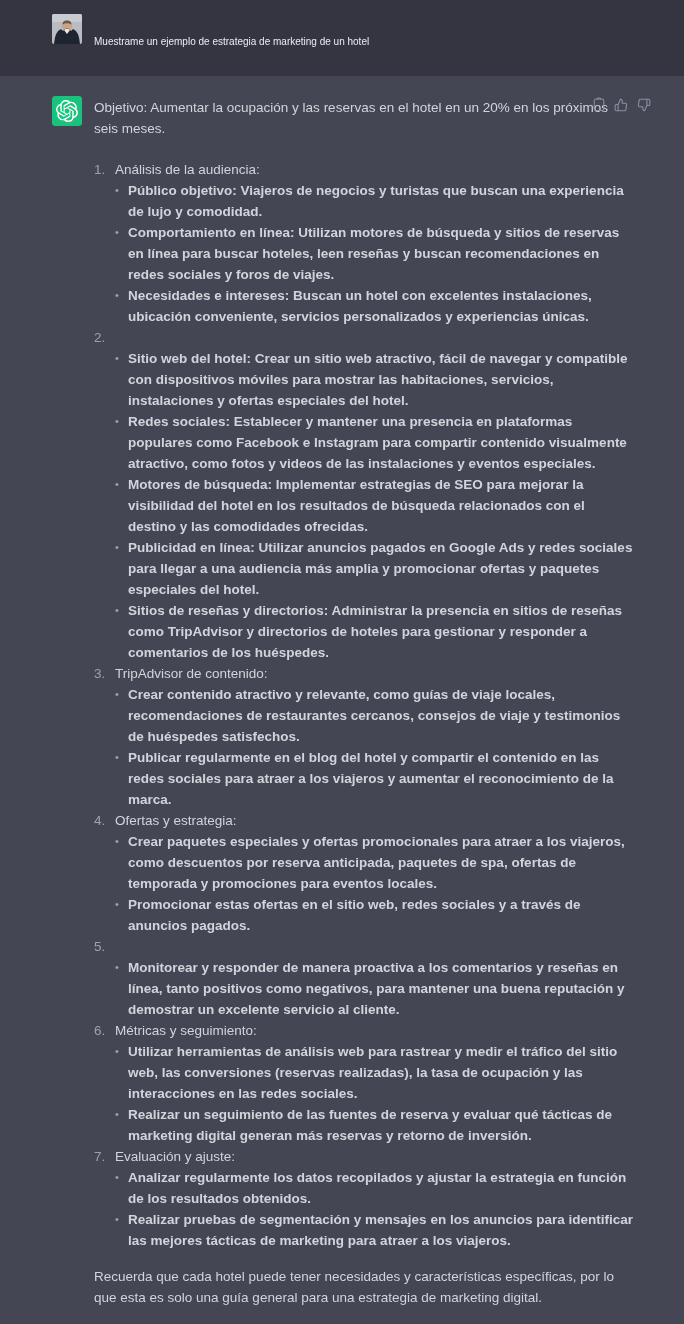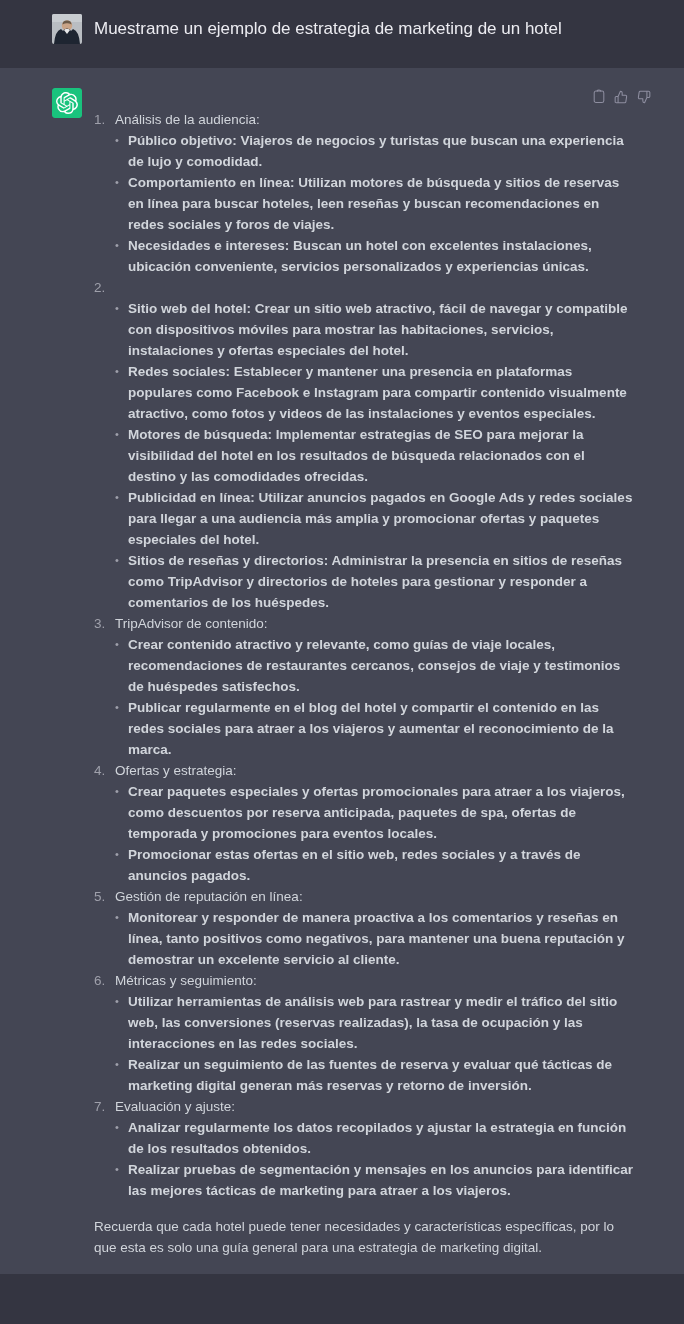--- a/index.html
+++ b/index.html
@@ -35,23 +35,23 @@
     border-radius: 2px;
     overflow: hidden;
   }
   .content-col {
     margin-left: 12px;
     width: 541px;
     flex: none;
   }
   .user-text {
     color: #ececf1;
-    font-size: 17px;
+    font-size: 10px;
     line-height: 21px;
-    margin-top: 4px;
+    margin-top: 17px;
   }
   .md {
     color: #d1d5db;
     font-size: 13.5px;
     line-height: 21px;
     margin-top: 1px;
   }
   .md p { margin: 0 0 15px 0; }
   .md p.intro { margin-bottom: 15px; }
   .md p.closing { margin: 0; }
@@ -131,20 +131,21 @@
 <div class="row row-assistant">
   <div class="avatar-box">
     <div class="logo-square">
       <svg width="22" height="22" viewBox="0 0 24 24">
         <path fill="#ffffff" d="M22.2819 9.8211a5.9847 5.9847 0 0 0-.5157-4.9108 6.0462 6.0462 0 0 0-6.5098-2.9A6.0651 6.0651 0 0 0 4.9807 4.1818a5.9847 5.9847 0 0 0-3.9977 2.9 6.0462 6.0462 0 0 0 .7427 7.0966 5.98 5.98 0 0 0 .511 4.9107 6.051 6.051 0 0 0 6.5146 2.9001A5.9847 5.9847 0 0 0 13.2599 24a6.0557 6.0557 0 0 0 5.7718-4.2058 5.9894 5.9894 0 0 0 3.9977-2.9001 6.0557 6.0557 0 0 0-.7475-7.073zM13.2599 22.4301a4.4755 4.4755 0 0 1-2.8764-1.0408l.1419-.0804 4.7783-2.7582a.7948.7948 0 0 0 .3927-.6813v-6.7369l2.02 1.1686a.071.071 0 0 1 .038.052v5.5826a4.504 4.504 0 0 1-4.4945 4.4944zm-9.6607-4.1254a4.4708 4.4708 0 0 1-.5346-3.0137l.142.0852 4.783 2.7582a.7712.7712 0 0 0 .7806 0l5.8428-3.3685v2.3324a.0804.0804 0 0 1-.0332.0615L9.74 19.9502a4.4992 4.4992 0 0 1-6.1408-1.6464zM2.3408 7.8956a4.485 4.485 0 0 1 2.3655-1.9728V11.6a.7664.7664 0 0 0 .3879.6765l5.8144 3.3543-2.0201 1.1685a.0757.0757 0 0 1-.071 0l-4.8303-2.7865A4.504 4.504 0 0 1 2.3408 7.8956zm16.5963 3.8558L13.1038 8.364 15.1192 7.2a.0757.0757 0 0 1 .071 0l4.8303 2.7913a4.4944 4.4944 0 0 1-.6765 8.1042v-5.6772a.79.79 0 0 0-.407-.667zm2.0107-3.0231l-.142-.0852-4.7735-2.7818a.7759.7759 0 0 0-.7854 0L9.409 9.2297V6.8974a.0662.0662 0 0 1 .0284-.0615l4.8303-2.7866a4.4992 4.4992 0 0 1 6.6802 4.66zM8.3065 12.863l-2.02-1.1638a.0804.0804 0 0 1-.038-.0567V6.0742a4.4992 4.4992 0 0 1 7.3757-3.4537l-.142.0805L8.704 5.459a.7948.7948 0 0 0-.3927.6813zm1.0976-2.3654l2.602-1.4998 2.6069 1.4998v2.9994l-2.5974 1.4997-2.6067-1.4997Z"></path>
       </svg>
     </div>
   </div>
 
   <div class="content-col md">
+    <p>Objetivo: Aumentar la ocupación y las reservas en el hotel en un 20% en los próximos seis meses.</p>
     <ol class="strategy">
         <li>
           <div class="section-head">
             <span class="list-num">1.</span>
             <span>Análisis de la audiencia:</span>
           </div>
           <ul class="bullets">
             <li class="bullet-item">
               <span class="bullet-dot">•</span>
               <span class="bullet-text">Público objetivo: Viajeros de negocios y turistas que buscan una experiencia de lujo y comodidad.</span>
@@ -214,21 +215,20 @@
             </li>
             <li class="bullet-item">
               <span class="bullet-dot">•</span>
               <span class="bullet-text">Promocionar estas ofertas en el sitio web, redes sociales y a través de anuncios pagados.</span>
             </li>
           </ul>
         </li>
         <li>
           <div class="section-head">
             <span class="list-num">5.</span>
-            <span>Gestión de reputación en línea:</span>
           </div>
           <ul class="bullets">
             <li class="bullet-item">
               <span class="bullet-dot">•</span>
               <span class="bullet-text">Monitorear y responder de manera proactiva a los comentarios y reseñas en línea, tanto positivos como negativos, para mantener una buena reputación y demostrar un excelente servicio al cliente.</span>
             </li>
           </ul>
         </li>
         <li>
           <div class="section-head">

